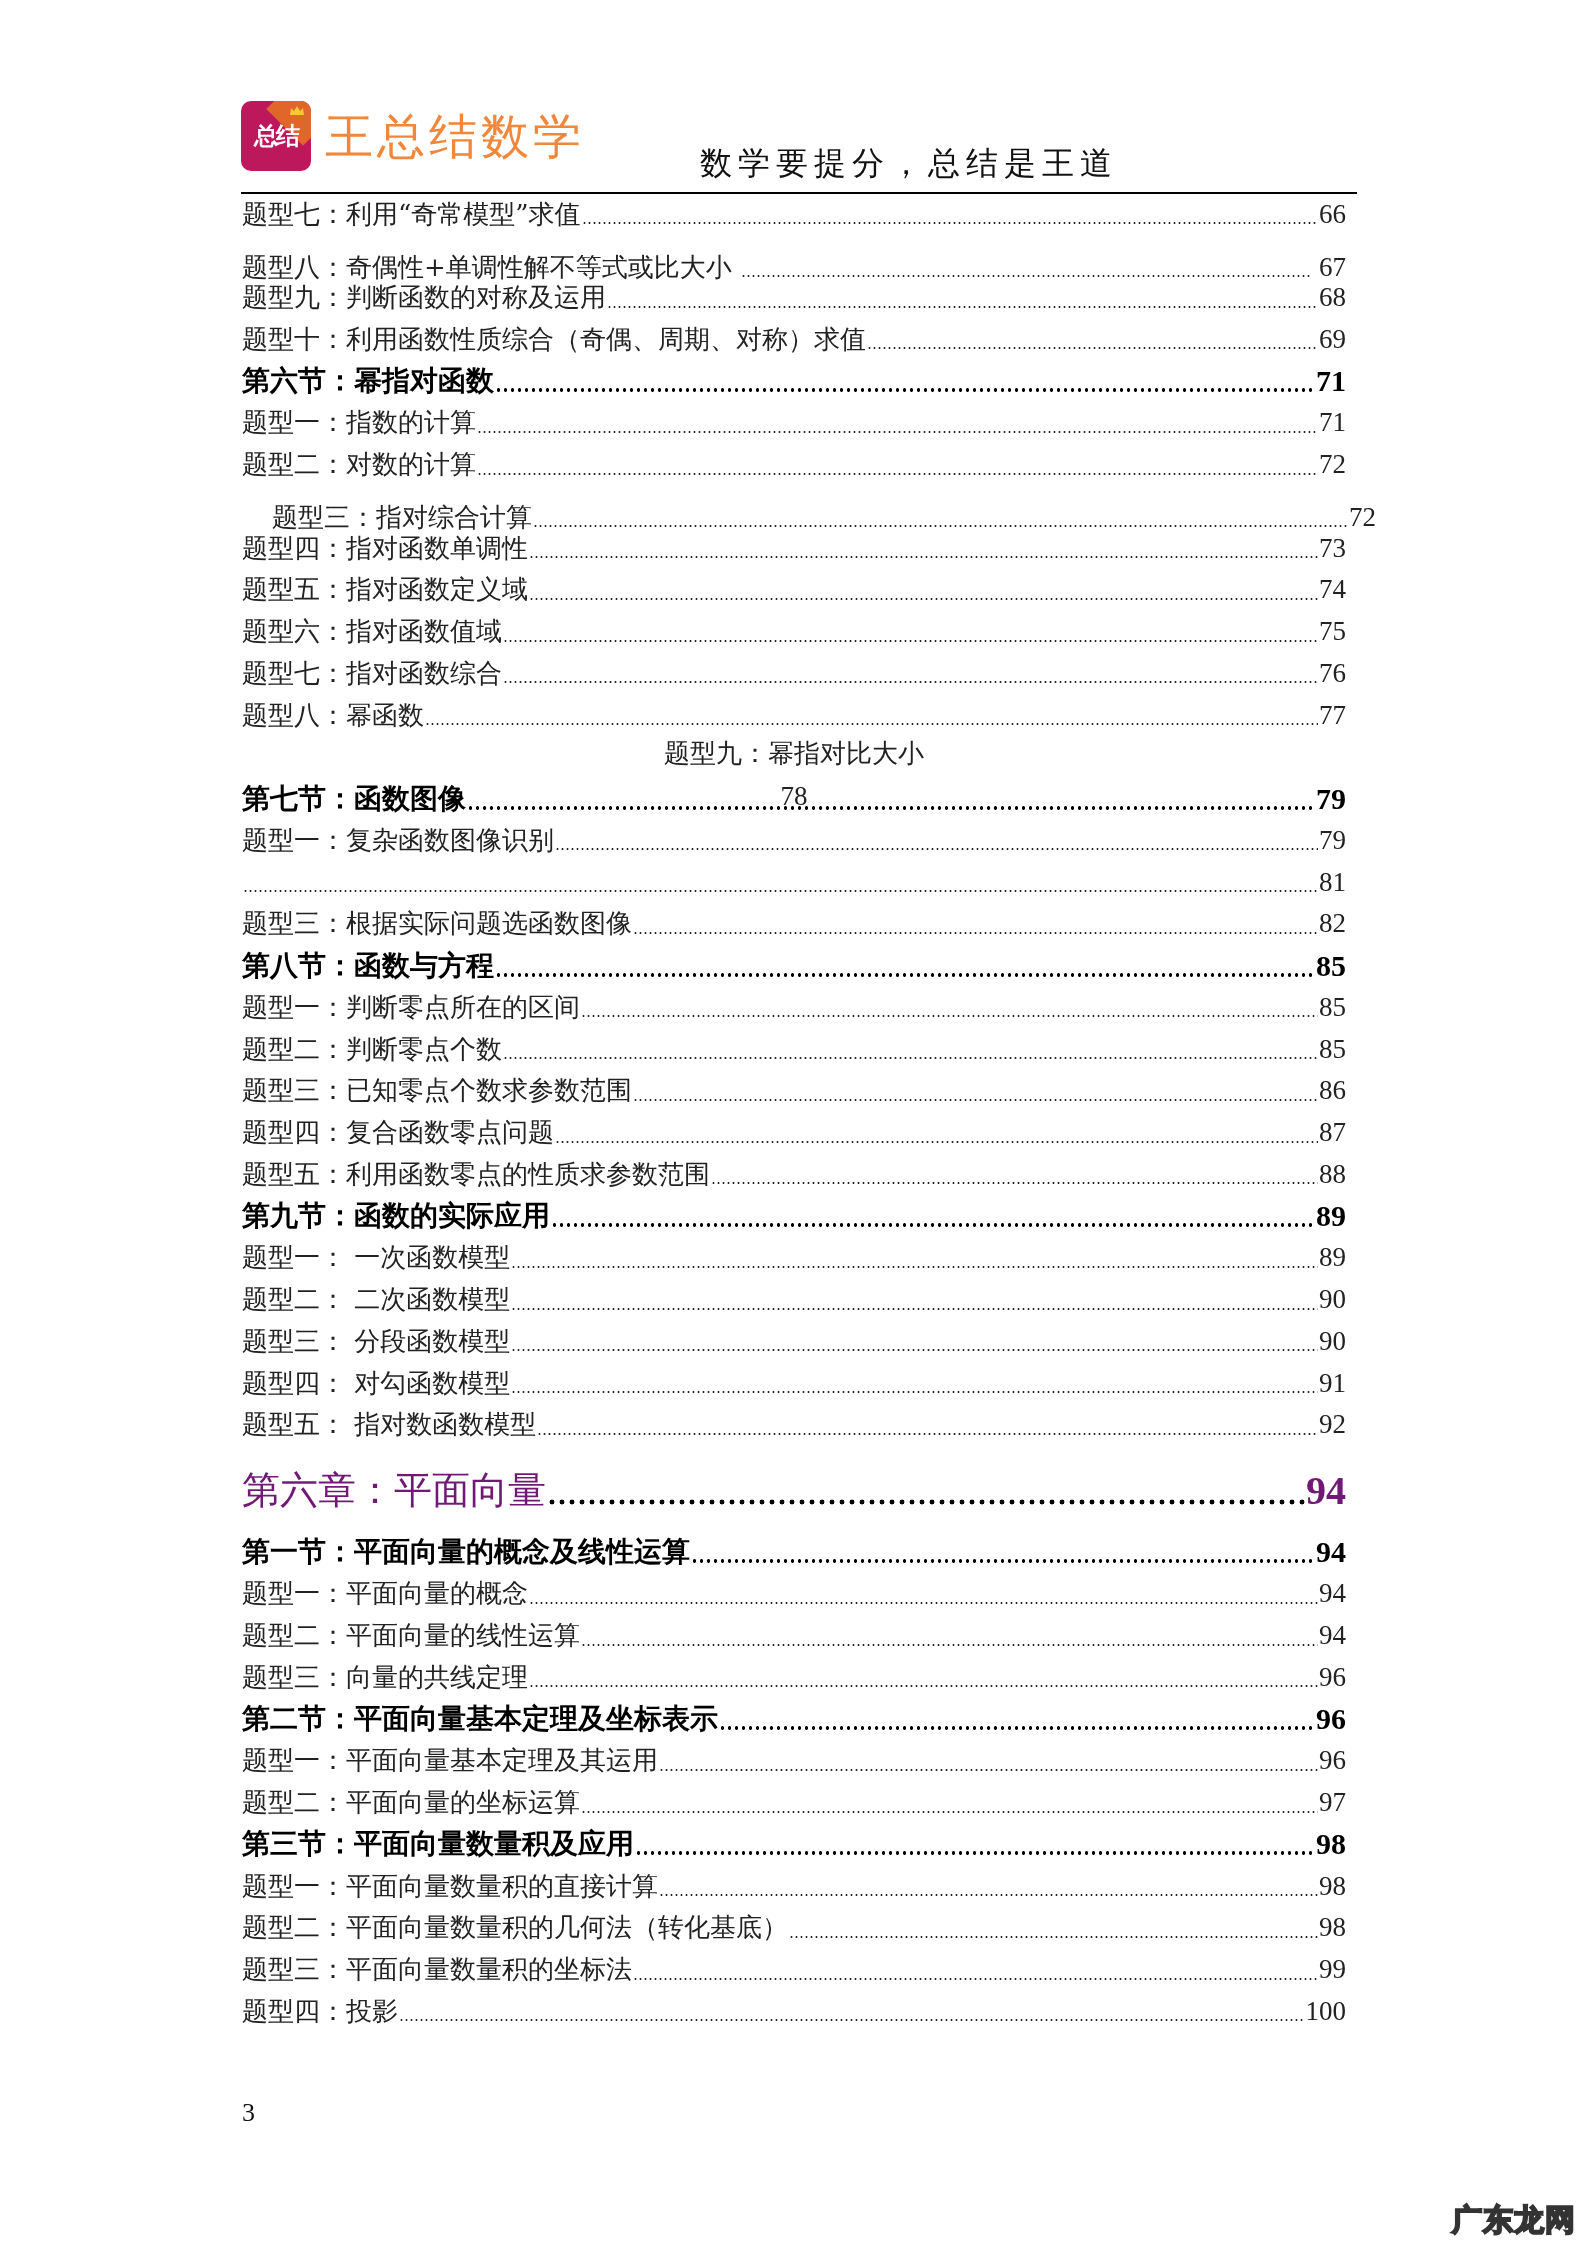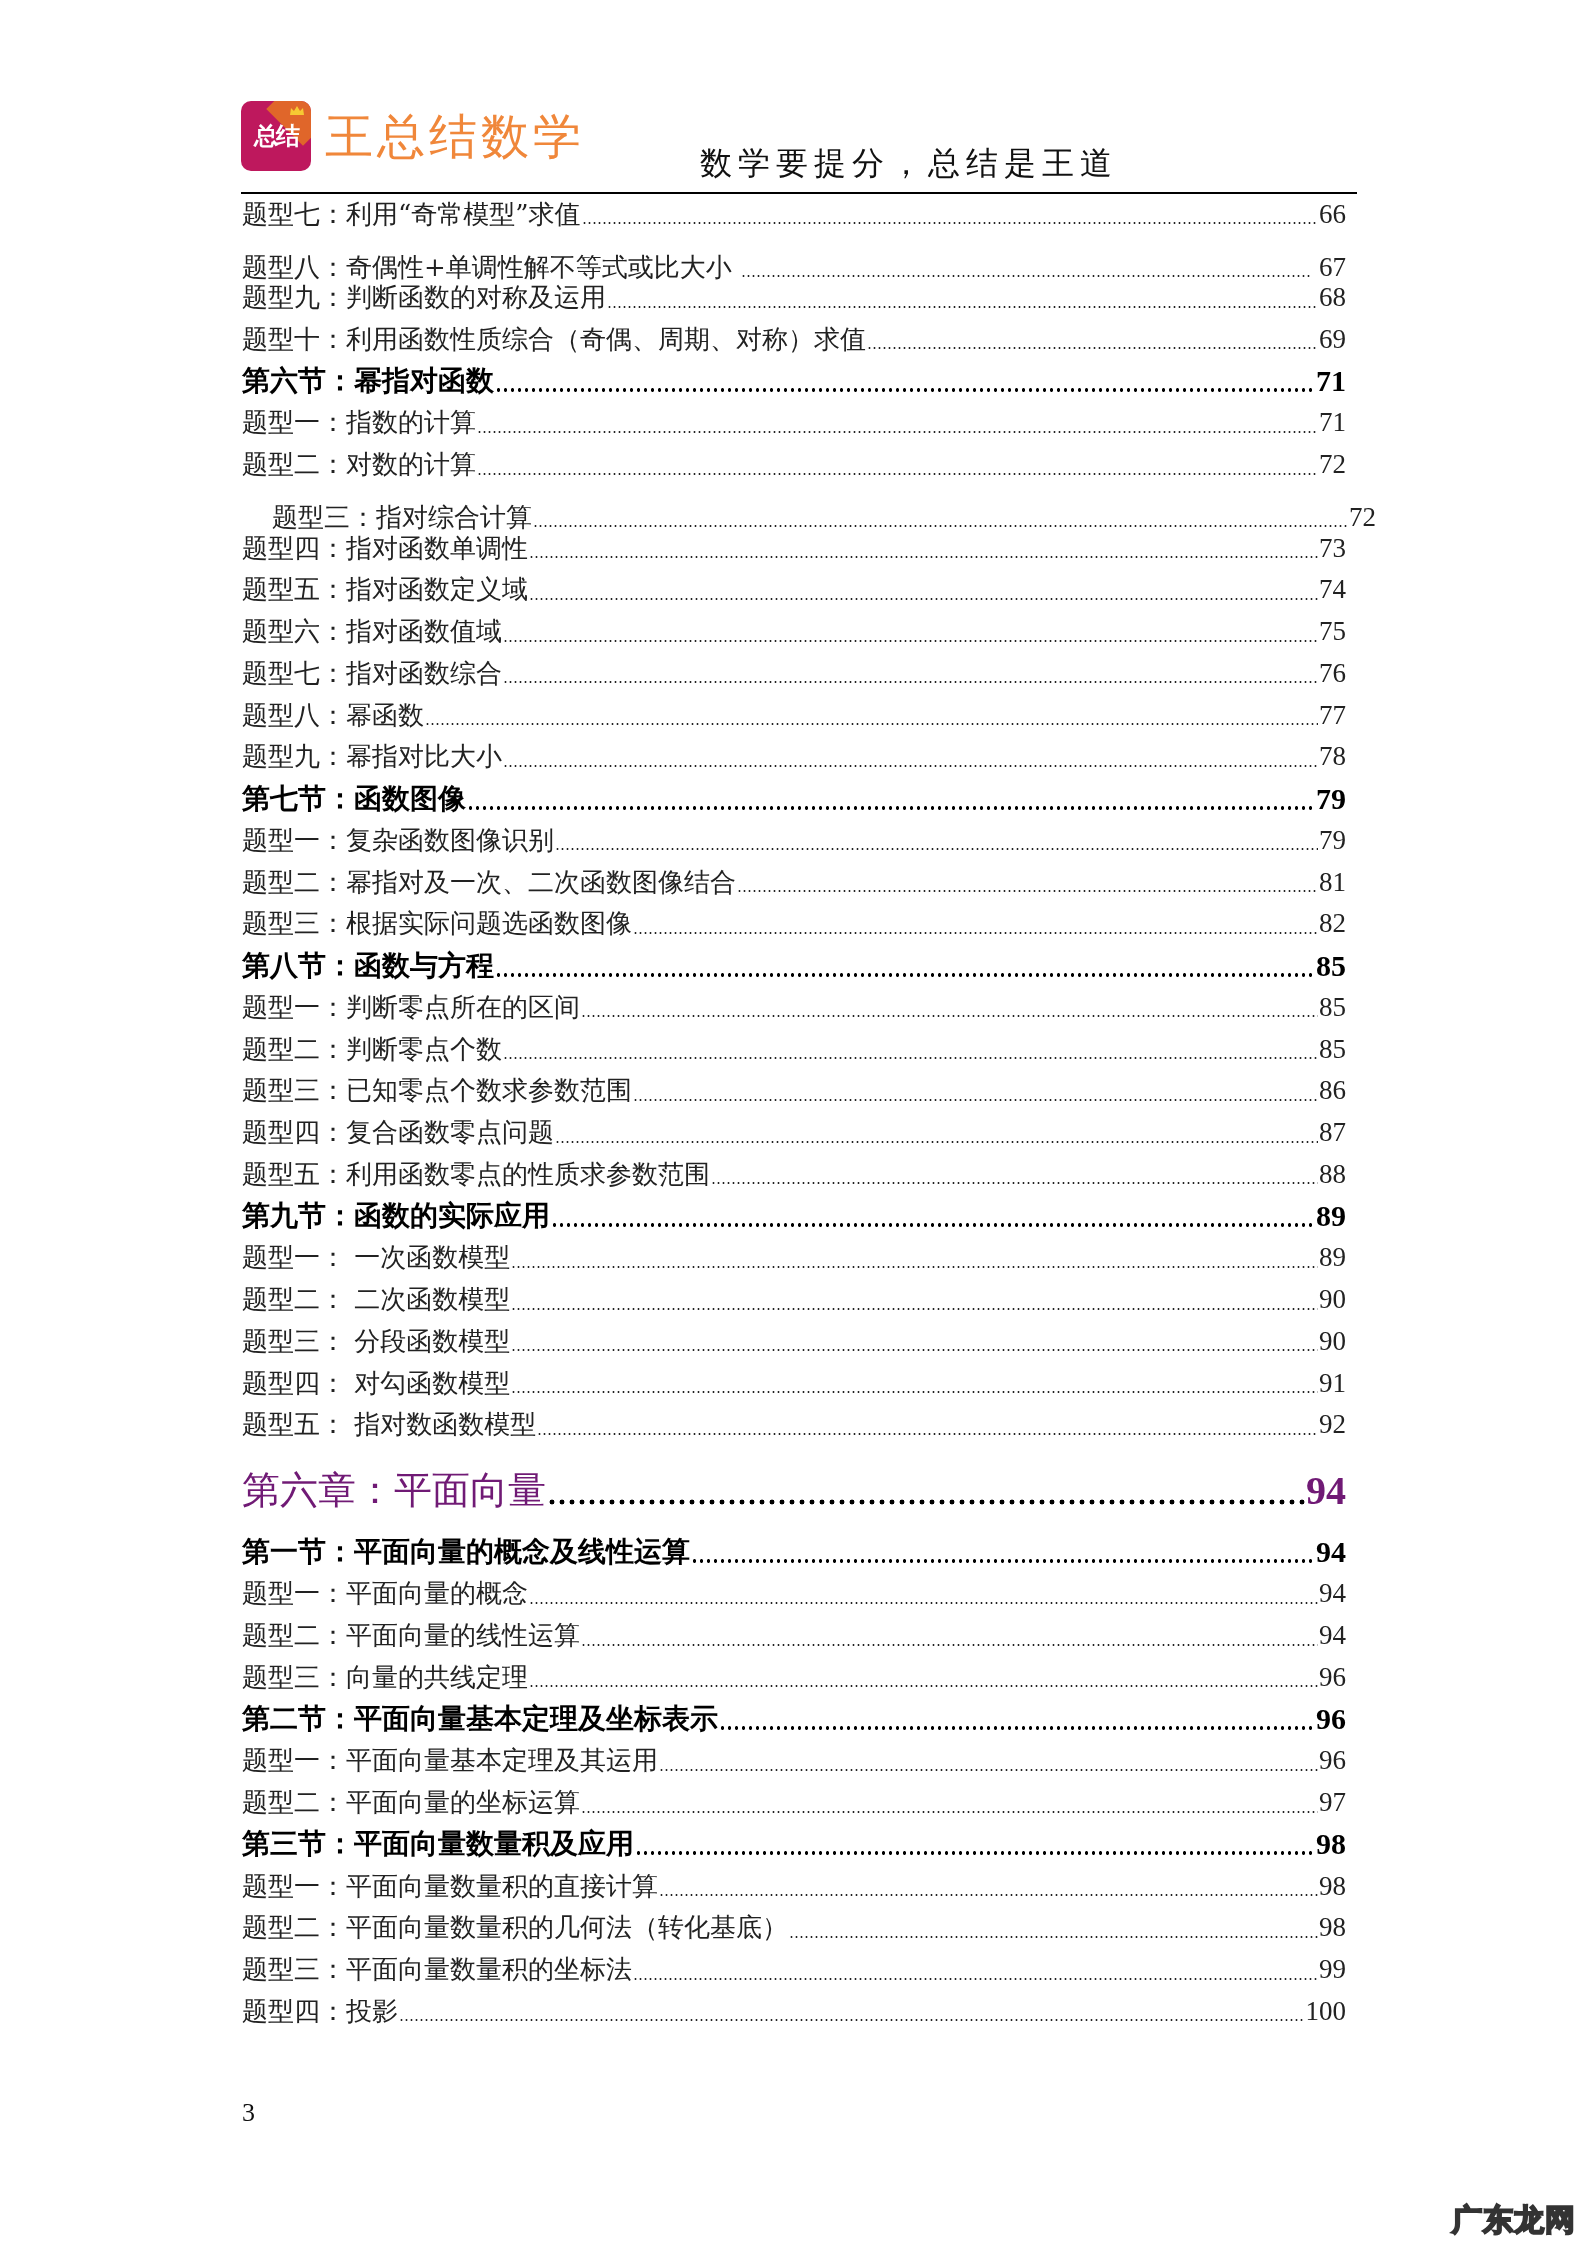--- a/index.html
+++ b/index.html
@@ -104,37 +104,36 @@
     <div class="row item" style="top: 652.25px;">
       <span class="label">题型七：指对函数综合</span>
       <span class="leader"></span>
       <span class="page">76</span>
     </div>
     <div class="row item" style="top: 694px;">
       <span class="label">题型八：幂函数</span>
       <span class="leader"></span>
       <span class="page">77</span>
     </div>
-    <div class="row item" style="top: 735.75px;">
+    <div class="row item" style="top: 735.75px; flex-direction: column;">
       <span class="label">题型九：幂指对比大小</span>
       <span class="leader"></span>
       <span class="page">78</span>
     </div>
     <div class="row section" style="top: 777.5px; align-items: center;">
       <span class="label">第七节：函数图像</span>
       <span class="leader"></span>
       <span class="page">79</span>
     </div>
     <div class="row item" style="top: 819.25px;">
       <span class="label">题型一：复杂函数图像识别</span>
       <span class="leader"></span>
       <span class="page">79</span>
     </div>
     <div class="row item" style="top: 861px;">
-      <span class="label">题型二：幂指对及一次、二次函数图像结合</span>
       <span class="leader"></span>
       <span class="page">81</span>
     </div>
     <div class="row item" style="top: 902.75px;">
       <span class="label">题型三：根据实际问题选函数图像</span>
       <span class="leader"></span>
       <span class="page">82</span>
     </div>
     <div class="row section" style="top: 944.5px;">
       <span class="label">第八节：函数与方程</span>

